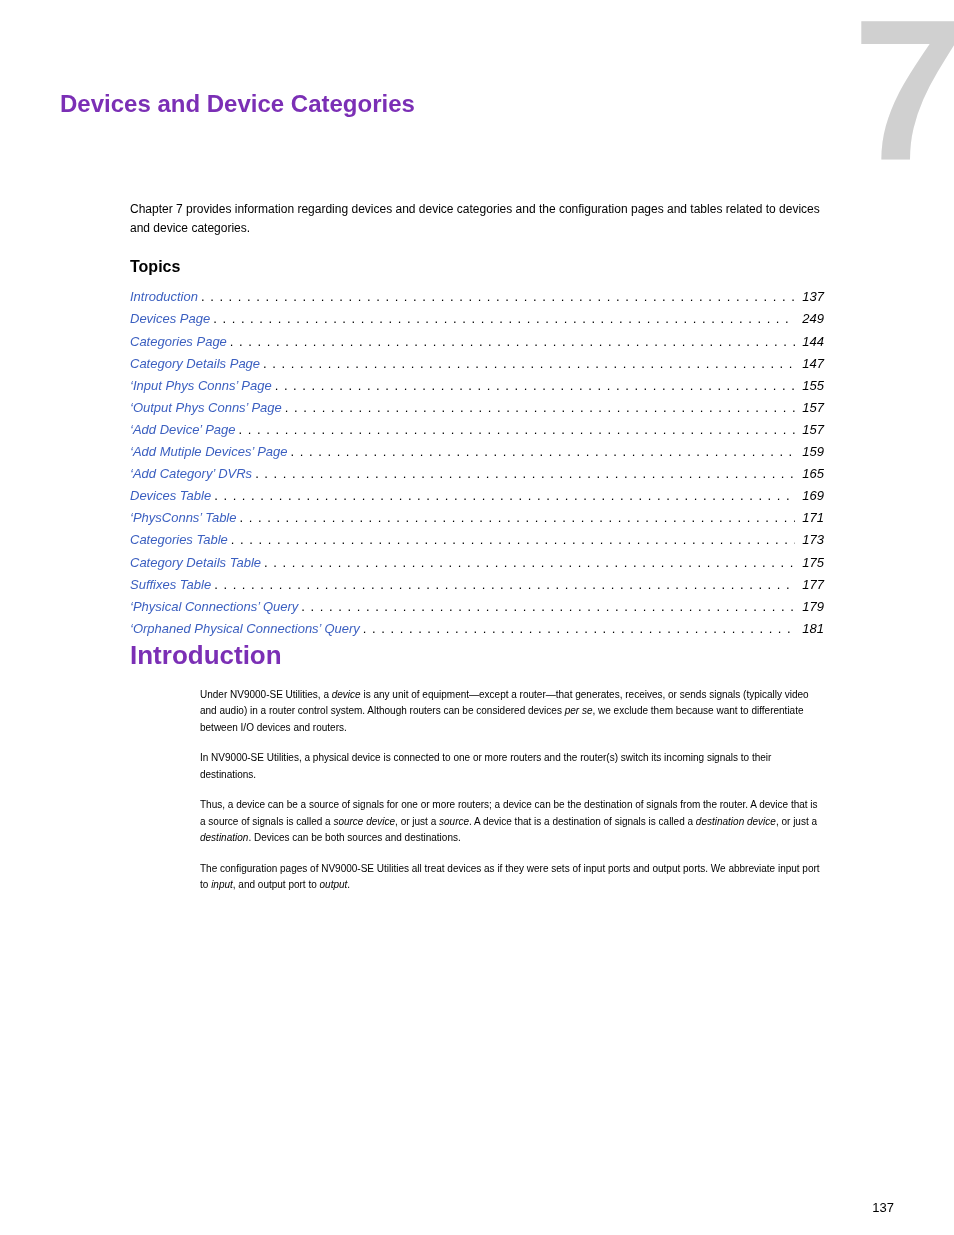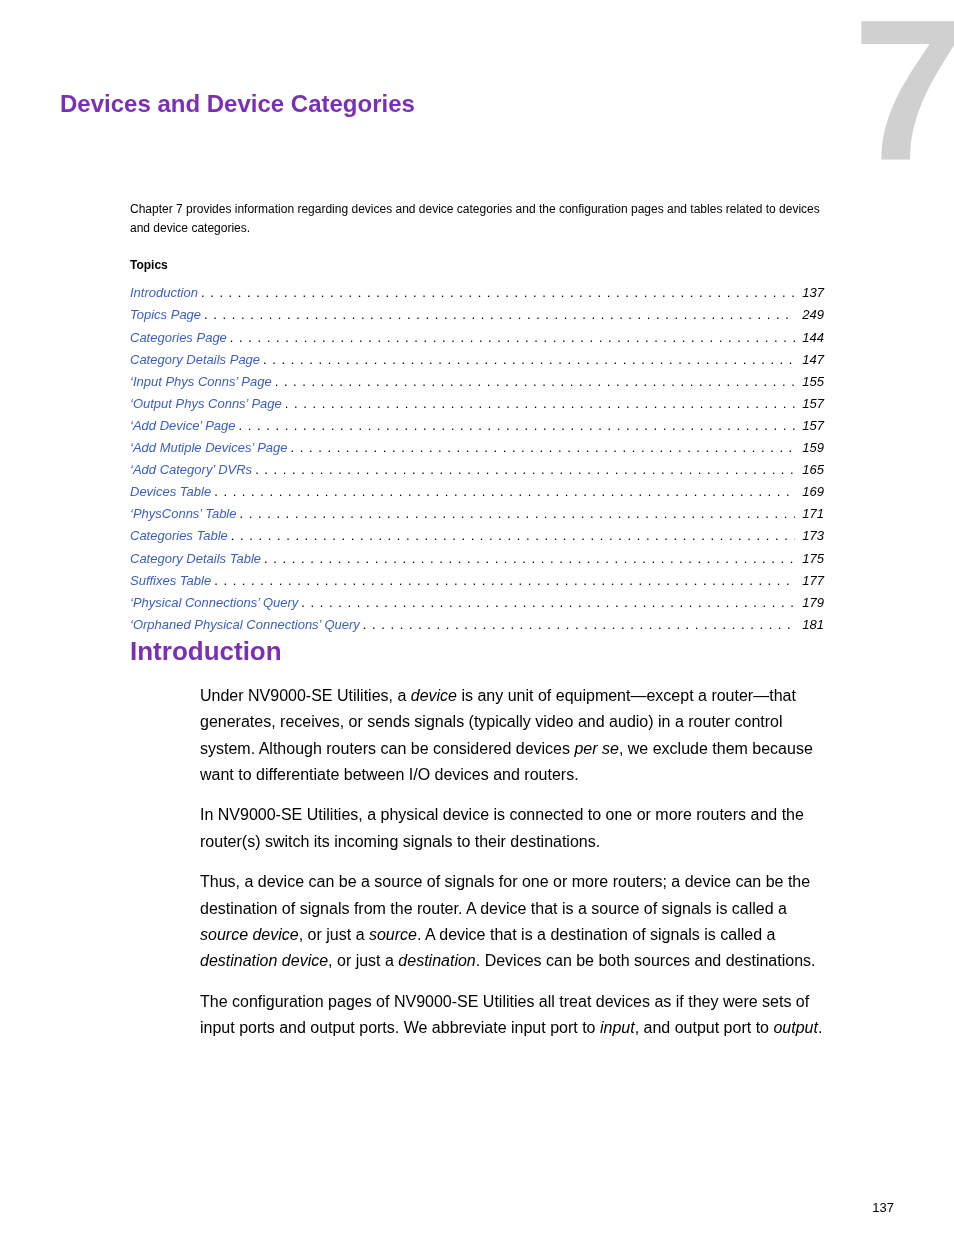--- a/index.html
+++ b/index.html
@@ -68,21 +68,21 @@
 
     .intro-paragraph {
       font-size: 12px;
       line-height: 1.6;
       margin-bottom: 20px;
       color: #000;
     }
 
     
     .topics-heading {
-      font-size: 12px;
+      font-size: 16px;
       font-weight: 900;
       color: #000;
       margin-bottom: 10px;
       font-family: Arial, Helvetica, sans-serif;
     }
 
     .toc-link {
       color: #3b5fc0;
       text-decoration: none;
       font-style: italic;
@@ -96,21 +96,21 @@
       color: #7b2fb5;
       margin-bottom: 16px;
       font-family: Arial, Helvetica, sans-serif;
     }
 
     .section-content {
       padding-left: 70px;
     }
 
     .body-paragraph {
-      font-size: 16px;
+      font-size: 10px;
       line-height: 1.65;
       margin-bottom: 14px;
       color: #000;
     }
 
     .body-paragraph em {
       font-style: italic;
     }
 
     
@@ -178,21 +178,21 @@
 
     <h2 class="topics-heading">Topics</h2>
 
     <div id="toc-list">
         <div class="toc-entry">
           <span class="toc-entry-title"><a class="toc-link" href="#">Introduction</a></span>
           <span class="toc-entry-dots"></span>
           <span class="toc-entry-page">137</span>
         </div>
         <div class="toc-entry">
-          <span class="toc-entry-title"><a class="toc-link" href="#">Topics Page</a></span>
+          <span class="toc-entry-title"><a class="toc-link" href="#">Devices Page</a></span>
           <span class="toc-entry-dots"></span>
           <span class="toc-entry-page">249</span>
         </div>
         <div class="toc-entry">
           <span class="toc-entry-title"><a class="toc-link" href="#">Categories Page</a></span>
           <span class="toc-entry-dots"></span>
           <span class="toc-entry-page">144</span>
         </div>
         <div class="toc-entry">
           <span class="toc-entry-title"><a class="toc-link" href="#">Category Details Page</a></span>

